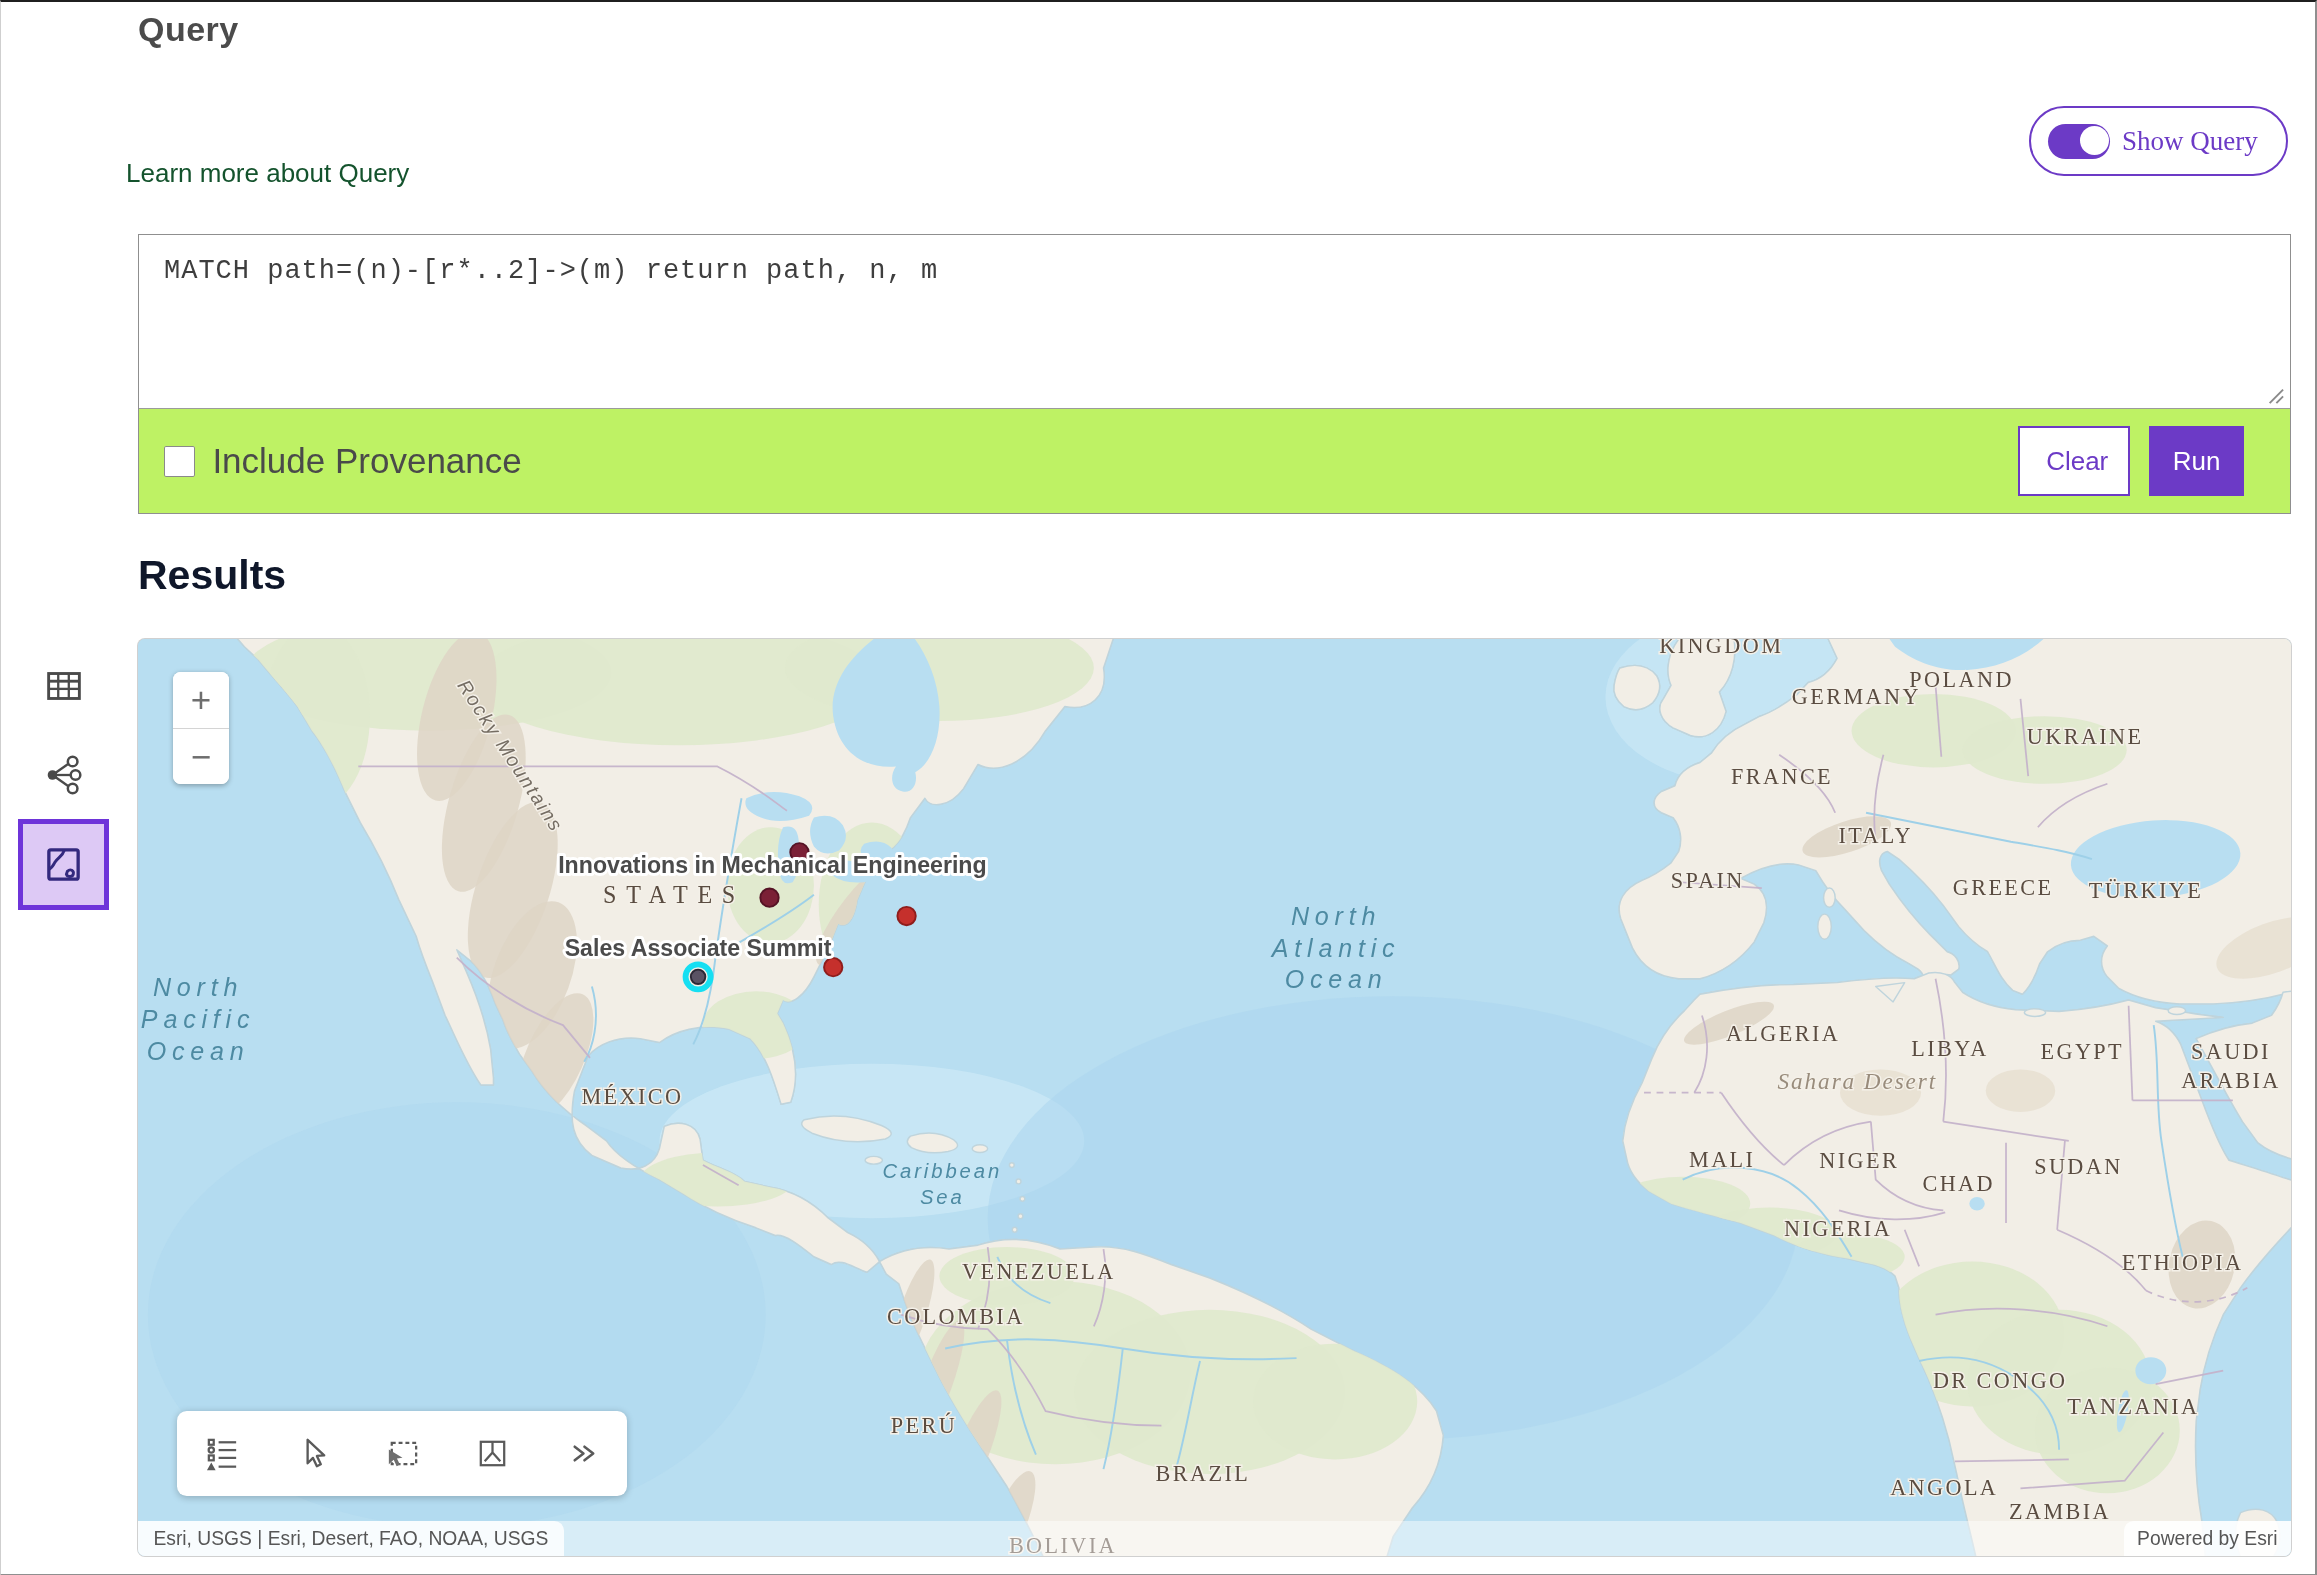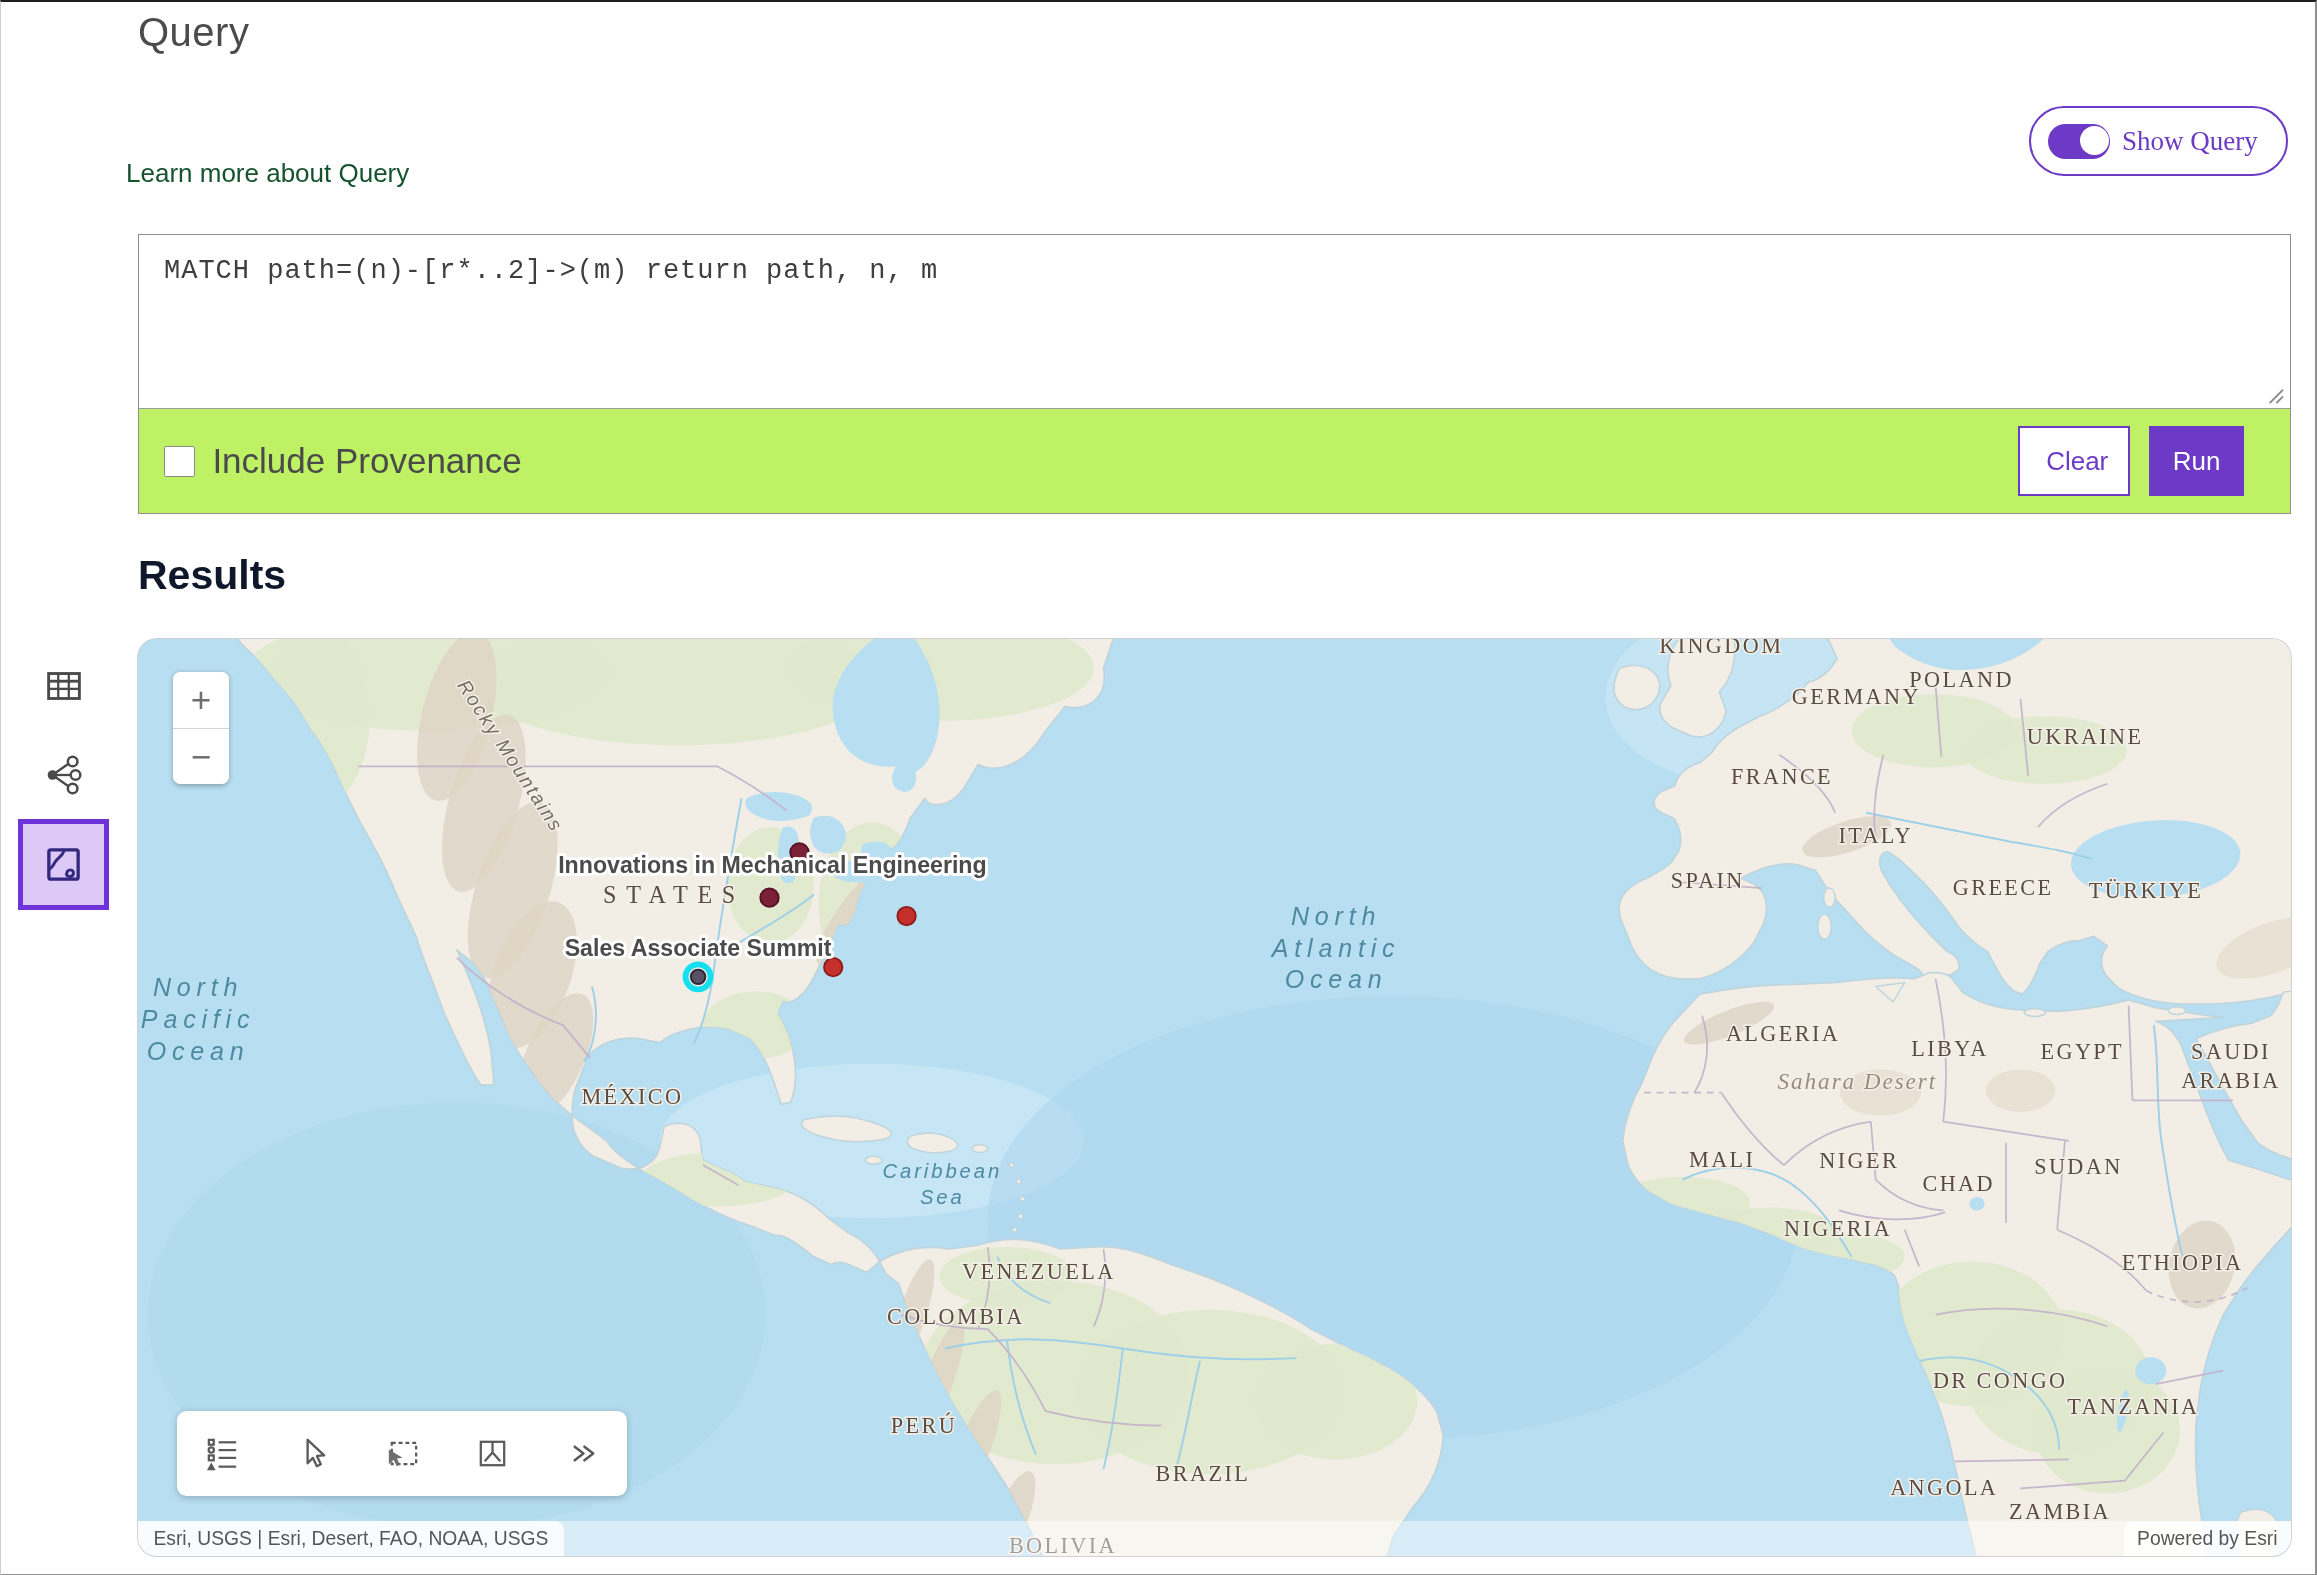--- a/index.html
+++ b/index.html
@@ -1,18 +1,18 @@
 <!DOCTYPE html>
 <html><head>
 <meta charset="utf-8">
 <style>
   html,body{margin:0;padding:0;background:#fff;}
   .page{position:relative;width:2317px;height:1576px;background:#fff;font-family:"Liberation Sans",sans-serif;
         border-top:2.9px solid #1f1f1f;border-right:2.9px solid #8f8f8f;border-bottom:2.9px solid #8f8f8f;border-left:1.9px solid #cfcfcf;box-sizing:border-box;overflow:hidden;}
-  h1.title{position:absolute;left:137px;top:7.7px;margin:0;font-size:40px;font-weight:400;color:#4b4b4b;letter-spacing:0.5px;}
+  h1.title{position:absolute;left:137px;top:7.7px;margin:0;font-size:34px;font-weight:700;color:#4b4b4b;letter-spacing:0.5px;}
   .desc{position:absolute;left:137px;top:95px;margin:0;font-size:26px;color:#4f4f4f;}
   a.learn{position:absolute;left:125px;top:156px;font-size:26px;color:#14532d;text-decoration:none;cursor:pointer;}
   
   .pill{position:absolute;left:2028px;top:104px;width:259px;height:70px;border:2.9px solid #6c3ac6;border-radius:37px;display:flex;align-items:center;padding-left:17.4px;box-sizing:border-box;background:#fff;cursor:pointer;font-family:Liberation Serif, serif;}
   .track{position:relative;width:62px;height:35px;border-radius:17.4px;background:#6c3ac6;flex:0 0 auto;}
   .knob{position:absolute;right:1.9px;top:2.9px;width:29px;height:29px;border-radius:50%;background:#fff;}
   .pill-label{margin-left:11.6px;color:#6c3ac6;font-size:27px;}
   
   .qbox{position:absolute;left:137px;top:232px;width:2153px;height:280px;border:1.9px solid #8f8f8f;box-sizing:border-box;background:#bef264;}
   .qbox textarea{display:block;width:100%;height:174px;border:none;border-bottom:1.9px solid #9b9b9b;box-sizing:border-box;padding:21px 25px;font-family:"Liberation Mono","DejaVu Sans Mono",monospace;font-size:27px;color:#3e3e3e;resize:none;outline:none;letter-spacing:1px;}
@@ -22,21 +22,21 @@
   .cbx-label{margin-left:17.4px;font-size:35px;color:#4a4a4a;}
   .spacer{flex:1;}
   .btn{font-family:"Liberation Sans",sans-serif;font-size:26px;height:70px;cursor:pointer;box-sizing:border-box;}
   .btn-clear{width:112px;background:#fff;border:2.9px solid #6c3ac6;color:#6c3ac6;margin-right:19.3px;padding-left:13px;}
   .btn-run{width:95px;background:#6c3ac6;border:none;color:#fff;}
   h2.results{position:absolute;left:137px;top:550px;margin:0;font-size:41px;font-weight:700;color:#0f172a;}
   
   .railbtn{position:absolute;left:39px;width:48px;height:48px;background:transparent;border:none;padding:0;cursor:pointer;}
   .tile{position:absolute;left:17.4px;top:817px;width:91px;height:91px;background:#ddc9f5;border:5.8px solid #6e34d9;box-sizing:border-box;display:grid;place-items:center;cursor:pointer;}
   
-  .map{position:absolute;left:137px;top:637px;width:2153px;height:917px;border-radius:19px;overflow:hidden;background:#b8def1;box-shadow:0 0 0 1px #d0d0d0;}
+  .map{position:absolute;left:137px;top:637px;width:2153px;height:917px;border-radius:7px;overflow:hidden;background:#b8def1;box-shadow:0 0 0 1px #d0d0d0;}
   .map svg.world{position:absolute;left:0;top:0;}
   .zoomctl{position:absolute;left:35px;top:33px;width:56px;height:112px;background:#fff;border-radius:7.7px;box-shadow:0 1.9px 5.8px rgba(0,0,0,.28);display:flex;flex-direction:column;overflow:hidden;}
   .zoomctl button{flex:1;border:none;background:#fff;font-size:35px;color:#6e6e6e;cursor:pointer;line-height:1;font-family:"Liberation Sans",sans-serif;}
   .zoomctl .zin{border-bottom:1.9px solid #d4d4d4;}
   .map-toolbar{position:absolute;left:39px;top:772px;width:450px;height:85px;background:#fff;border-radius:9.7px;box-shadow:0 1.9px 7.7px rgba(0,0,0,.22);display:flex;align-items:center;}
   .map-toolbar button{flex:1;height:100%;background:transparent;border:none;display:grid;place-items:center;cursor:pointer;}
   .attr-strip{position:absolute;left:0;right:0;bottom:0;height:35px;background:rgba(255,255,255,.45);}
   .attr-left{position:absolute;left:0;bottom:0;height:35px;line-height:35px;padding:0 15.4px;background:rgba(255,255,255,.82);border-top-right-radius:9.7px;font-size:19.3px;color:#565656;}
   .attr-right{position:absolute;right:0;bottom:0;height:35px;line-height:35px;padding:0 13.5px;background:rgba(255,255,255,.82);border-top-left-radius:9.7px;font-size:19.3px;color:#565656;}
   

